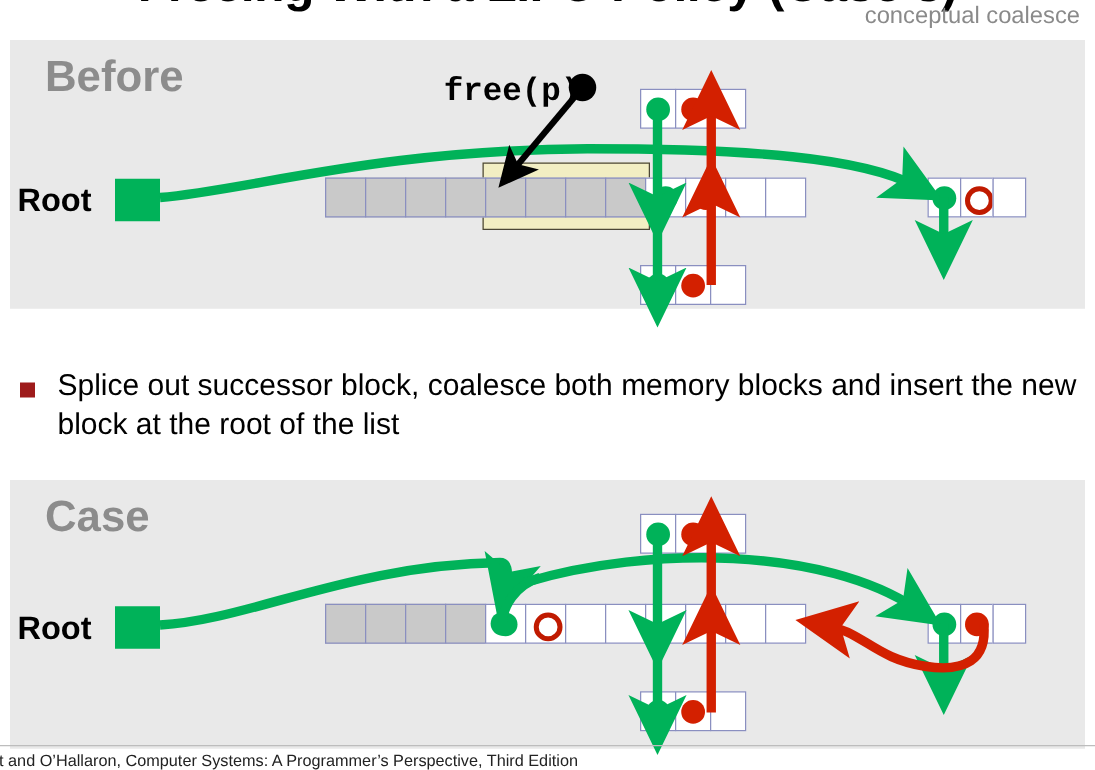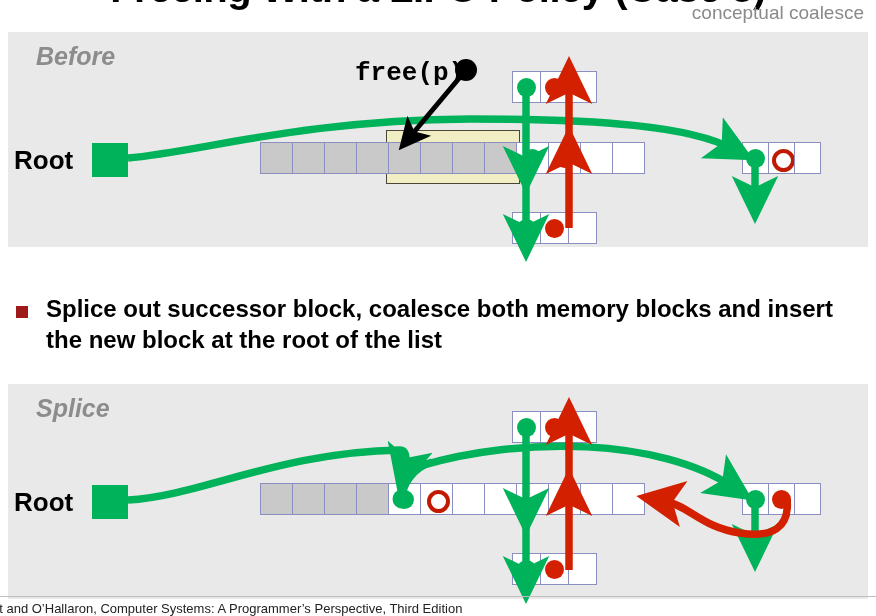--- a/index.html
+++ b/index.html
@@ -26,42 +26,42 @@
   
   .panel{
     position:absolute;left:8px;width:860px;
     background:#e9e9e9;
   }
   #panel-before{top:32px;height:215px;}
   #panel-after {top:384px;height:215px;}
 
   .panel-label{
     position:absolute;left:28px;top:10px;
-    font-size:25px;font-style:italic;font-weight:bold;
+    font-size:35px;font-weight:bold;
     color:#8c8c8c;
   }
 
   .root-label{
     position:absolute;left:14px;
     font-size:26px;font-weight:bold;color:#000;
   }
   .root-box{
     position:absolute;width:36px;height:34px;background:#00b259;
   }
 
   
   .bullet-row{
     position:absolute;left:8px;top:296px;width:860px;
   }
   .bullet-sq{
     position:absolute;left:8px;top:10px;width:12px;height:12px;background:#9e1b1b;
   }
   .bullet-text{
     position:absolute;left:38px;top:-2px;width:820px;
-    font-size:24px;font-weight:bold;color:#000;line-height:1.28;
+    font-size:24px;font-weight:normal;color:#000;line-height:1.28;
   }
 
   
   .cellrow{position:absolute;display:flex;}
   .cell{
     box-sizing:border-box;
     border:1px solid #8a8fc0;
     background:#ffffff;
     position:relative;
   }
@@ -176,21 +176,21 @@
     </div>
 
   <div class="freep" style="left:355px;top:58px;">free(p)</div>
 
   <div class="bullet-row">
     <div class="bullet-sq"></div>
     <div class="bullet-text">Splice out successor block, coalesce both memory blocks and insert the new block at the root of the list</div>
   </div>
 
   <div class="panel" id="panel-after">
-    <div class="panel-label">Splice</div>
+    <div class="panel-label">Case</div>
   </div>
 
   <div class="root-label" style="left:14px;top:487px;">Root</div>
   <div class="root-box" style="left:92px;top:485px;"></div>
 
   <div class="cellrow" id="after-main-row" style="left:260px;top:483px;">
       <div class="cell gray" style="width: 33px; height: 32px; margin-left: 0px;"></div>
       <div class="cell gray" style="width: 33px; height: 32px; margin-left: -1px;"></div>
       <div class="cell gray" style="width: 33px; height: 32px; margin-left: -1px;"></div>
       <div class="cell gray" style="width: 33px; height: 32px; margin-left: -1px;"></div>

